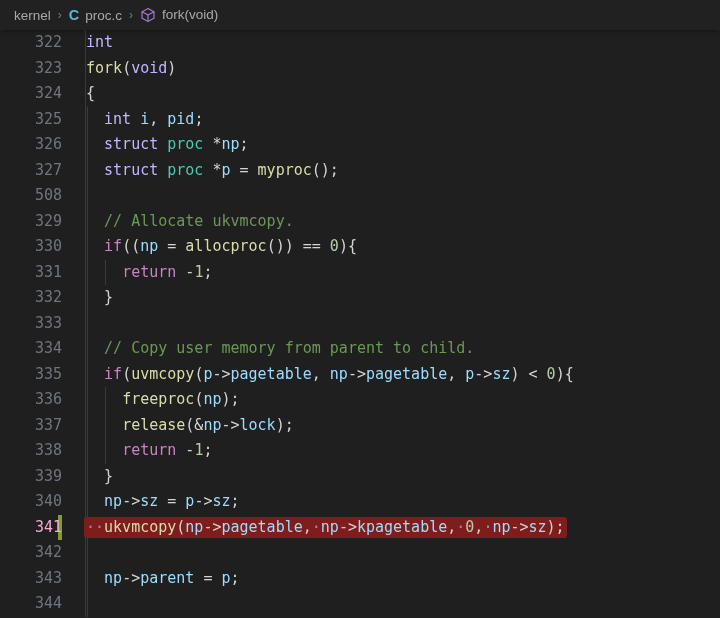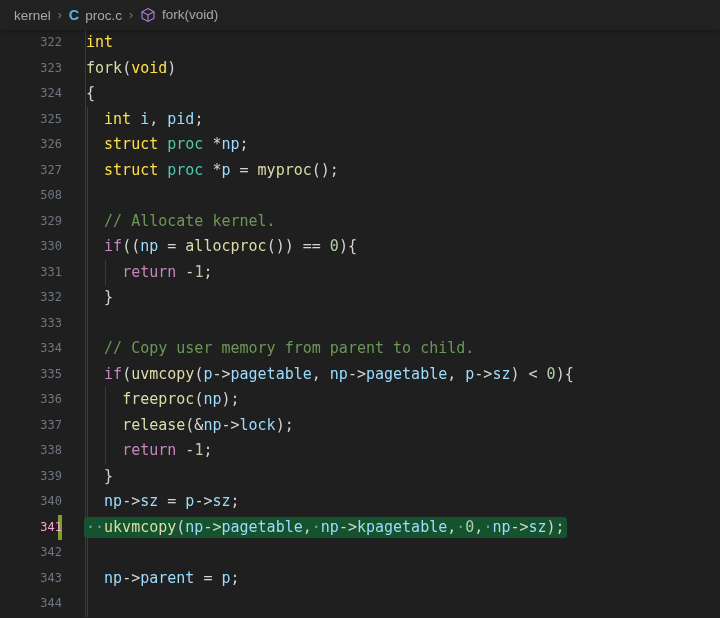--- a/index.html
+++ b/index.html
@@ -70,21 +70,21 @@
     white-space: pre;
     letter-spacing: 0px;
   }
   .ln {
     position: absolute;
     left: 0;
     width: 62px;
     text-align: right;
     color: #6e7681;
     font-family: "DejaVu Sans Mono", monospace;
-    font-size: 12px;
+    font-size: 15px;
   }
   .code-line.current .ln { color: #f9a8d4; }
 
   .gutter-change {
     position: absolute;
     left: 58px;
     top: 0;
     width: 4px;
     height: 25.5px;
     background: #7ea026;
@@ -104,30 +104,30 @@
     height: 25.5px;
     background: #3b3b3b;
   }
   .code-text {
     position: absolute;
     left: 86px;
     top: 0;
     white-space: pre;
   }
   .sel {
-    background: #14532d;
+    background: #7f1d1d;
     border-radius: 3px;
     padding: 1px 2px 2px 2px;
     margin-left: -2px;
   }
   .ws { color: #4e5a66; }
   .code-line.current .ws { color: #7f99b4; }
 
   
-  .t-kw      { color: #fde047; }  
+  .t-kw      { color: #c4b5fd; }  
   .t-ctrl    { color: #c586c0; }  
   .t-type    { color: #4ec9b0; }  
   .t-fn      { color: #dcdcaa; }  
   .t-var     { color: #9cdcfe; }  
   .t-prop    { color: #9cdcfe; }  
   .t-num     { color: #b5cea8; }  
   .t-cmt     { color: #6a9955; }  
   .t-punc    { color: #d4d4d4; }  
 </style>
 </head>
@@ -164,21 +164,21 @@
 </div>
 
 <div id="editor">
     <div class="code-line"><div class="gutter-border"></div><div class="ln">322</div><div class="code-text"><span><span class="t-kw">int</span></span></div></div>
     <div class="code-line"><div class="gutter-border"></div><div class="ln">323</div><div class="code-text"><span><span class="t-fn">fork</span><span class="t-punc">(</span><span class="t-kw">void</span><span class="t-punc">)</span></span></div></div>
     <div class="code-line"><div class="gutter-border"></div><div class="ln">324</div><div class="code-text"><span><span class="t-punc">{</span></span></div></div>
     <div class="code-line"><div class="gutter-border"></div><div class="ln">325</div><div class="indent-guide" style="left: 86.5px;"></div><div class="code-text"><span><span class="t-punc">  </span><span class="t-kw">int</span><span class="t-punc"> </span><span class="t-var">i</span><span class="t-punc">, </span><span class="t-var">pid</span><span class="t-punc">;</span></span></div></div>
     <div class="code-line"><div class="gutter-border"></div><div class="ln">326</div><div class="indent-guide" style="left: 86.5px;"></div><div class="code-text"><span><span class="t-punc">  </span><span class="t-kw">struct</span><span class="t-punc"> </span><span class="t-type">proc</span><span class="t-punc"> *</span><span class="t-var">np</span><span class="t-punc">;</span></span></div></div>
     <div class="code-line"><div class="gutter-border"></div><div class="ln">327</div><div class="indent-guide" style="left: 86.5px;"></div><div class="code-text"><span><span class="t-punc">  </span><span class="t-kw">struct</span><span class="t-punc"> </span><span class="t-type">proc</span><span class="t-punc"> *</span><span class="t-var">p</span><span class="t-punc"> = </span><span class="t-fn">myproc</span><span class="t-punc">();</span></span></div></div>
     <div class="code-line"><div class="gutter-border"></div><div class="ln">508</div><div class="indent-guide" style="left: 86.5px;"></div><div class="code-text"><span></span></div></div>
-    <div class="code-line"><div class="gutter-border"></div><div class="ln">329</div><div class="indent-guide" style="left: 86.5px;"></div><div class="code-text"><span><span class="t-punc">  </span><span class="t-cmt">// Allocate kernel.</span></span></div></div>
+    <div class="code-line"><div class="gutter-border"></div><div class="ln">329</div><div class="indent-guide" style="left: 86.5px;"></div><div class="code-text"><span><span class="t-punc">  </span><span class="t-cmt">// Allocate ukvmcopy.</span></span></div></div>
     <div class="code-line"><div class="gutter-border"></div><div class="ln">330</div><div class="indent-guide" style="left: 86.5px;"></div><div class="code-text"><span><span class="t-punc">  </span><span class="t-ctrl">if</span><span class="t-punc">((</span><span class="t-var">np</span><span class="t-punc"> = </span><span class="t-fn">allocproc</span><span class="t-punc">()) == </span><span class="t-num">0</span><span class="t-punc">){</span></span></div></div>
     <div class="code-line"><div class="gutter-border"></div><div class="ln">331</div><div class="indent-guide" style="left: 86.5px;"></div><div class="indent-guide" style="left: 104.54px;"></div><div class="code-text"><span><span class="t-punc">    </span><span class="t-ctrl">return</span><span class="t-punc"> -</span><span class="t-num">1</span><span class="t-punc">;</span></span></div></div>
     <div class="code-line"><div class="gutter-border"></div><div class="ln">332</div><div class="indent-guide" style="left: 86.5px;"></div><div class="code-text"><span><span class="t-punc">  }</span></span></div></div>
     <div class="code-line"><div class="gutter-border"></div><div class="ln">333</div><div class="indent-guide" style="left: 86.5px;"></div><div class="code-text"><span></span></div></div>
     <div class="code-line"><div class="gutter-border"></div><div class="ln">334</div><div class="indent-guide" style="left: 86.5px;"></div><div class="code-text"><span><span class="t-punc">  </span><span class="t-cmt">// Copy user memory from parent to child.</span></span></div></div>
     <div class="code-line"><div class="gutter-border"></div><div class="ln">335</div><div class="indent-guide" style="left: 86.5px;"></div><div class="code-text"><span><span class="t-punc">  </span><span class="t-ctrl">if</span><span class="t-punc">(</span><span class="t-fn">uvmcopy</span><span class="t-punc">(</span><span class="t-var">p</span><span class="t-punc">-&gt;</span><span class="t-prop">pagetable</span><span class="t-punc">, </span><span class="t-var">np</span><span class="t-punc">-&gt;</span><span class="t-prop">pagetable</span><span class="t-punc">, </span><span class="t-var">p</span><span class="t-punc">-&gt;</span><span class="t-prop">sz</span><span class="t-punc">) &lt; </span><span class="t-num">0</span><span class="t-punc">){</span></span></div></div>
     <div class="code-line"><div class="gutter-border"></div><div class="ln">336</div><div class="indent-guide" style="left: 86.5px;"></div><div class="indent-guide" style="left: 104.54px;"></div><div class="code-text"><span><span class="t-punc">    </span><span class="t-fn">freeproc</span><span class="t-punc">(</span><span class="t-var">np</span><span class="t-punc">);</span></span></div></div>
     <div class="code-line"><div class="gutter-border"></div><div class="ln">337</div><div class="indent-guide" style="left: 86.5px;"></div><div class="indent-guide" style="left: 104.54px;"></div><div class="code-text"><span><span class="t-punc">    </span><span class="t-fn">release</span><span class="t-punc">(&amp;</span><span class="t-var">np</span><span class="t-punc">-&gt;</span><span class="t-prop">lock</span><span class="t-punc">);</span></span></div></div>
     <div class="code-line"><div class="gutter-border"></div><div class="ln">338</div><div class="indent-guide" style="left: 86.5px;"></div><div class="indent-guide" style="left: 104.54px;"></div><div class="code-text"><span><span class="t-punc">    </span><span class="t-ctrl">return</span><span class="t-punc"> -</span><span class="t-num">1</span><span class="t-punc">;</span></span></div></div>
     <div class="code-line"><div class="gutter-border"></div><div class="ln">339</div><div class="indent-guide" style="left: 86.5px;"></div><div class="code-text"><span><span class="t-punc">  }</span></span></div></div>

